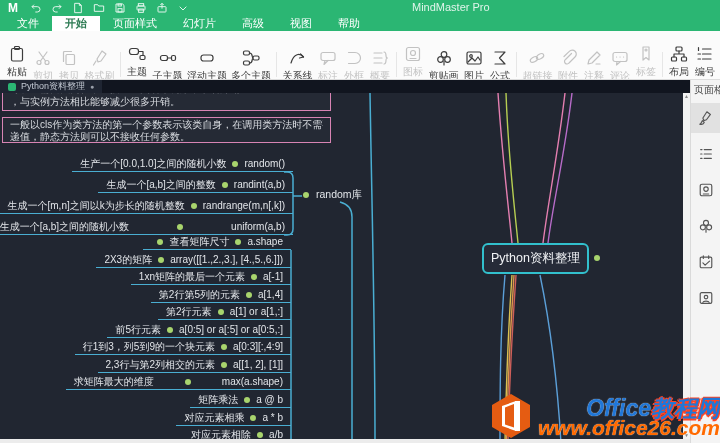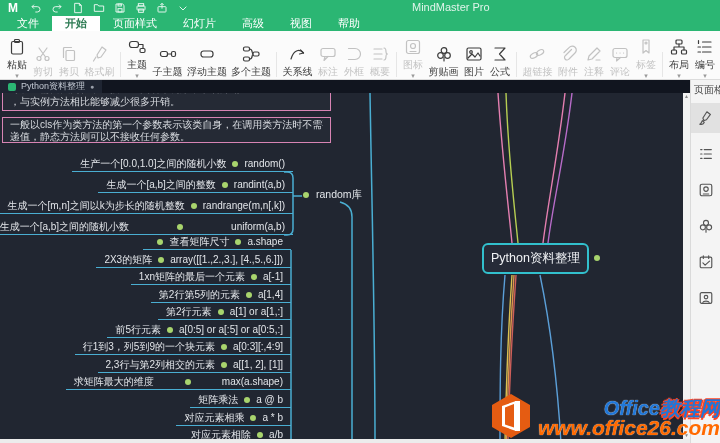--- a/index.html
+++ b/index.html
@@ -21,21 +21,21 @@
   .app-title{position:absolute;left:412px;top:1px;font-size:11px;color:rgba(255,255,255,.85);}
 
   
   .menubar{position:absolute;left:0;top:16px;width:720px;height:15px;background:var(--green);
     display:flex;align-items:stretch;padding-left:4px;}
   .menu-item{color:#fff;font-size:11px;line-height:15px;padding:0 13px;cursor:default;}
   .menu-item.active{background:#ffffff;color:#2b7a52;font-weight:bold;}
 
   
   .toolbar{position:absolute;left:0;top:31px;width:720px;height:49px;background:#fbfbfb;
-    border-bottom:1px solid #dcdcdc;display:flex;align-items:flex-end;padding:19px 2px 0 4px;overflow:hidden;}
+    border-bottom:1px solid #dcdcdc;display:flex;align-items:center;padding:19px 2px 0 4px;overflow:hidden;}
   .tb-btn{display:inline-flex;flex-direction:column;align-items:center;min-width:26px;
     padding:1px 4px 0 4px;color:#3c3c3c;}
   .tb-btn .ticon{height:20px;display:flex;align-items:center;}
   .tb-btn svg{width:18px;height:18px;stroke:currentColor;fill:none;stroke-width:1.2;stroke-linejoin:round;stroke-linecap:round;}
   .tb-btn .tlabel{font-size:10px;margin-top:1px;white-space:nowrap;}
   .tb-btn .tcaret{font-size:7px;line-height:6px;color:#9a9a9a;margin-top:1px;}
   .tb-btn.disabled{color:#c2c2c2;}
   .tb-sep{width:1px;align-self:stretch;background:#e6e6e6;margin:2px 3px;}
 
   
@@ -74,21 +74,21 @@
   .panel{position:absolute;right:0;top:80px;width:30px;height:363px;background:#f4f4f4;
     border-left:1px solid #dadada;z-index:6;}
   .panel-header{font-size:10px;color:#444;white-space:nowrap;padding:3px 0 6px 3px;overflow:hidden;}
   .ptool{width:30px;height:30px;display:flex;align-items:center;justify-content:center;color:#555;margin-bottom:6px;}
   .ptool svg{width:16px;height:16px;stroke:currentColor;fill:none;stroke-width:1.3;stroke-linejoin:round;stroke-linecap:round;}
   .ptool.selected{background:#e1e1e1;}
 
   
   .watermark{position:absolute;right:0;bottom:4px;z-index:50;display:flex;align-items:center;gap:4px;}
   .wm-text{display:flex;flex-direction:column;align-items:flex-end;}
-  .wm-line1{font-size:20px;font-weight:bold;font-style:italic;line-height:24px;white-space:nowrap;}
+  .wm-line1{font-size:23px;font-weight:bold;font-style:italic;line-height:24px;white-space:nowrap;}
   .wm-en{color:#2077d8;text-shadow:0 0 1px #fff;}
   .wm-cn{color:#2077d8;text-shadow:1.5px 0 0 #ff4422,-1.5px 0 0 #ff4422,0 1.5px 0 #ff4422,0 -1.5px 0 #ff4422;}
   .wm-line2{font-size:21px;font-weight:bold;font-style:italic;color:#ff6a00;line-height:16px;
     text-shadow:0 0 1px #fff;}
 </style>
 </head>
 <body>
 
 <div id="app">
 

